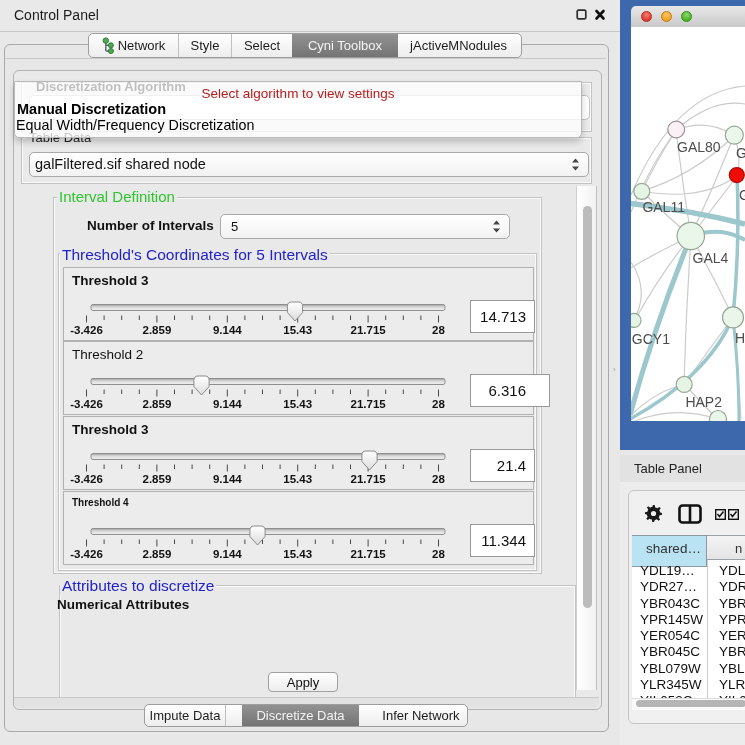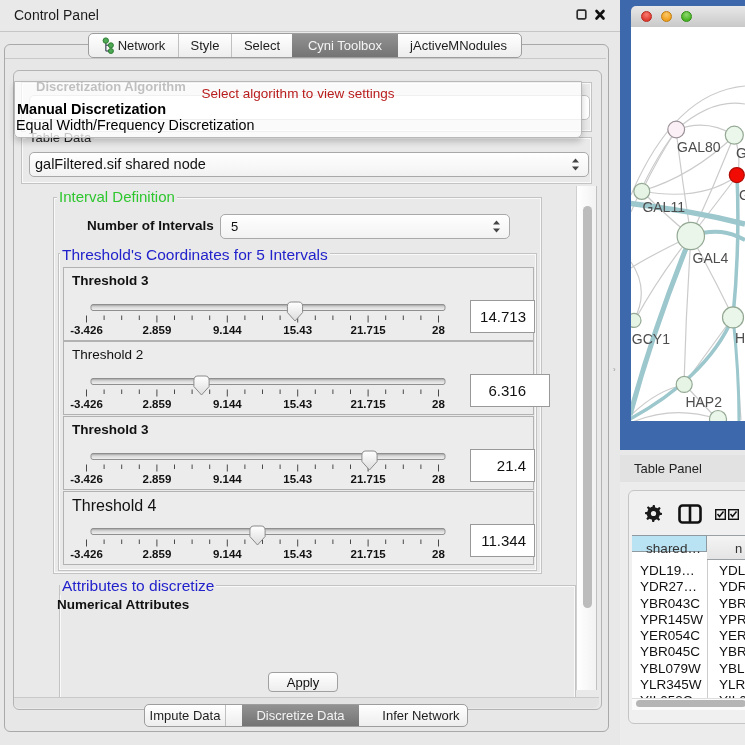--- a/index.html
+++ b/index.html
@@ -121,21 +121,21 @@
           <text x="92.9" y="65.5" font-size="11.5" fill="#111" font-weight="bold" text-anchor="middle" font-family="Liberation Sans">2.859</text>
           <text x="163.3" y="65.5" font-size="11.5" fill="#111" font-weight="bold" text-anchor="middle" font-family="Liberation Sans">9.144</text>
           <text x="233.7" y="65.5" font-size="11.5" fill="#111" font-weight="bold" text-anchor="middle" font-family="Liberation Sans">15.43</text>
           <text x="304.1" y="65.5" font-size="11.5" fill="#111" font-weight="bold" text-anchor="middle" font-family="Liberation Sans">21.715</text>
           <text x="374.5" y="65.5" font-size="11.5" fill="#111" font-weight="bold" text-anchor="middle" font-family="Liberation Sans">28</text>
           <path d="M297.9 38.5 Q297.9 34 301.9 34 L309.1 34 Q313.1 34 313.1 38.5 L313.1 44.5 L305.5 53 L297.9 44.5 Z" fill="url(#th)" stroke="#8a8a8a" stroke-width="1"></path>
         </svg>
         <div style="position:absolute;left:406px;top:32px;width:55px;height:31px;background:#fff;border:1px solid #999;font-size:15px;color:#111;text-align:right;line-height:32px;padding-right:8px;">21.4</div>
       </div>
 <div class="abs" style="left:49px;top:305px;width:469px;height:72px;background:#ececec;border:1px solid #b2b2b2;">
-        <div style="position:absolute;left:8px;top:5px;font-size:16px;font-weight:normal;color:#111;">Threshold 4</div>
+        <div style="position:absolute;left:8px;top:5px;font-size:10px;font-weight:bold;color:#111;">Threshold 4</div>
         <svg width="467" height="72" viewBox="0 0 467 72" style="position:absolute;left:0;top:0;">
           <rect x="27" y="36.5" width="354" height="6" rx="2" fill="url(#tr)" stroke="#8f8f8f" stroke-width="1"></rect>
           <path d="M22.5 47.5 V54.5 M40.1 47.5 V52.0 M57.7 47.5 V52.0 M75.3 47.5 V52.0 M92.9 47.5 V54.5 M110.5 47.5 V52.0 M128.1 47.5 V52.0 M145.7 47.5 V52.0 M163.3 47.5 V54.5 M180.9 47.5 V52.0 M198.5 47.5 V52.0 M216.1 47.5 V52.0 M233.7 47.5 V54.5 M251.3 47.5 V52.0 M268.9 47.5 V52.0 M286.5 47.5 V52.0 M304.1 47.5 V54.5 M321.7 47.5 V52.0 M339.3 47.5 V52.0 M356.9 47.5 V52.0 M374.5 47.5 V54.5" stroke="#4a4a4a" stroke-width="1" fill="none"></path>
           <text x="22.5" y="65.5" font-size="11.5" fill="#111" font-weight="bold" text-anchor="middle" font-family="Liberation Sans">-3.426</text>
           <text x="92.9" y="65.5" font-size="11.5" fill="#111" font-weight="bold" text-anchor="middle" font-family="Liberation Sans">2.859</text>
           <text x="163.3" y="65.5" font-size="11.5" fill="#111" font-weight="bold" text-anchor="middle" font-family="Liberation Sans">9.144</text>
           <text x="233.7" y="65.5" font-size="11.5" fill="#111" font-weight="bold" text-anchor="middle" font-family="Liberation Sans">15.43</text>
           <text x="304.1" y="65.5" font-size="11.5" fill="#111" font-weight="bold" text-anchor="middle" font-family="Liberation Sans">21.715</text>
           <text x="374.5" y="65.5" font-size="11.5" fill="#111" font-weight="bold" text-anchor="middle" font-family="Liberation Sans">28</text>
           <path d="M185.9 38.5 Q185.9 34 189.9 34 L197.1 34 Q201.1 34 201.1 38.5 L201.1 44.5 L193.5 53 L185.9 44.5 Z" fill="url(#th)" stroke="#8a8a8a" stroke-width="1"></path>
@@ -239,21 +239,21 @@
       <line x1="12" y1="2" x2="12" y2="18" stroke="#111" stroke-width="2.6"></line>
     </svg>
     <svg width="26" height="12" viewBox="0 0 26 12" style="position:absolute;left:86px;top:18px;">
       <rect x="0.7" y="0.7" width="9.6" height="9.6" fill="none" stroke="#111" stroke-width="1.4"></rect>
       <path d="M2.5 5 L4.5 7.5 L8.5 2.5" fill="none" stroke="#111" stroke-width="1.5"></path>
       <rect x="13.7" y="0.7" width="9.6" height="9.6" fill="none" stroke="#111" stroke-width="1.4"></rect>
       <path d="M15.5 5 L17.5 7.5 L21.5 2.5" fill="none" stroke="#111" stroke-width="1.5"></path>
     </svg>
 
     <div style="position:absolute;left:3px;top:44px;width:114px;height:163px;background:#fff;overflow:hidden;">
-      <div style="position:absolute;left:0;top:0;width:75px;height:17px;background:#b9e2f2;border:1px solid #8e9aa0;border-left:none;box-sizing:border-box;text-align:center;font-size:13.5px;color:#333;padding-top:5px;padding-left:9px;">shared…</div>
+      <div style="position:absolute;left:0;top:0;width:75px;height:32px;background:#b9e2f2;border:1px solid #8e9aa0;border-left:none;box-sizing:border-box;text-align:center;font-size:13.5px;color:#333;padding-top:5px;padding-left:9px;">shared…</div>
       <div style="position:absolute;left:75px;top:0;width:60px;height:25px;background:linear-gradient(#f4f4f4,#e4e4e4);border:1px solid #9aa0a3;border-left:none;box-sizing:border-box;font-size:13px;color:#333;padding-top:5px;padding-left:28px;">n</div>
       <div style="position:absolute;left:8px;top:28px;font-size:13.5px;color:#111;line-height:16.3px;white-space:pre;">YDL19…
 YDR27…
 YBR043C
 YPR145W
 YER054C
 YBR045C
 YBL079W
 YLR345W
 YIL052C</div>

